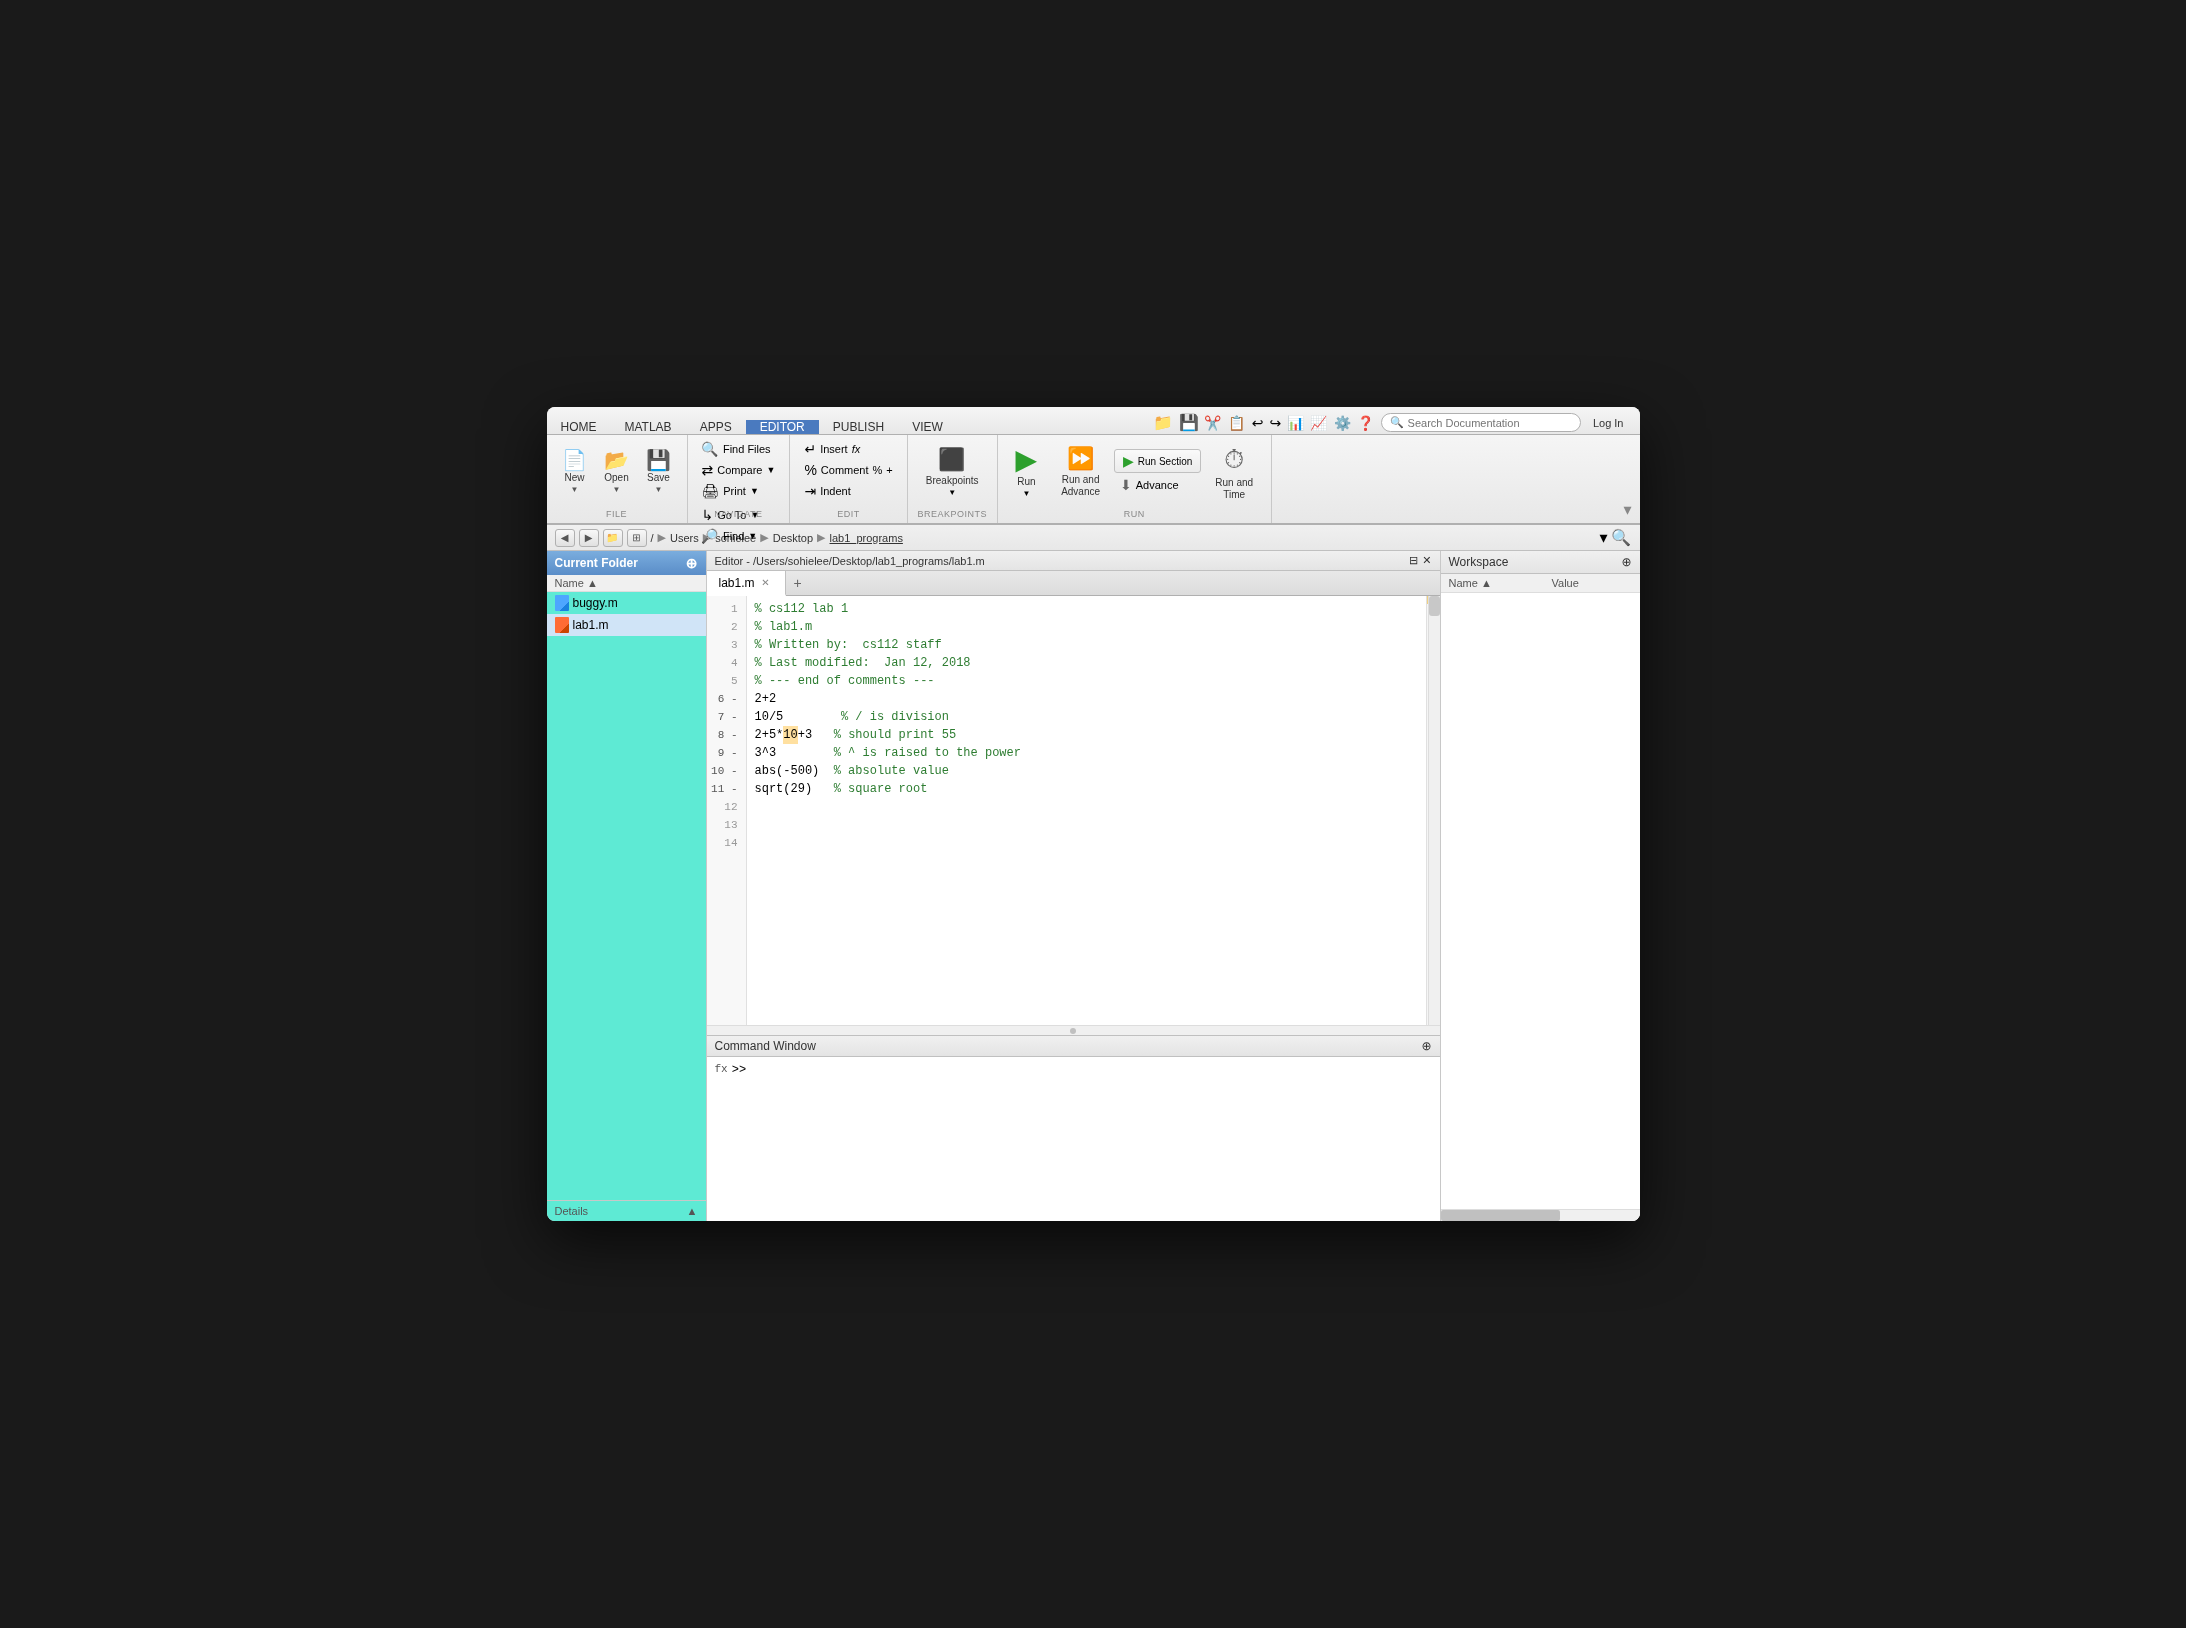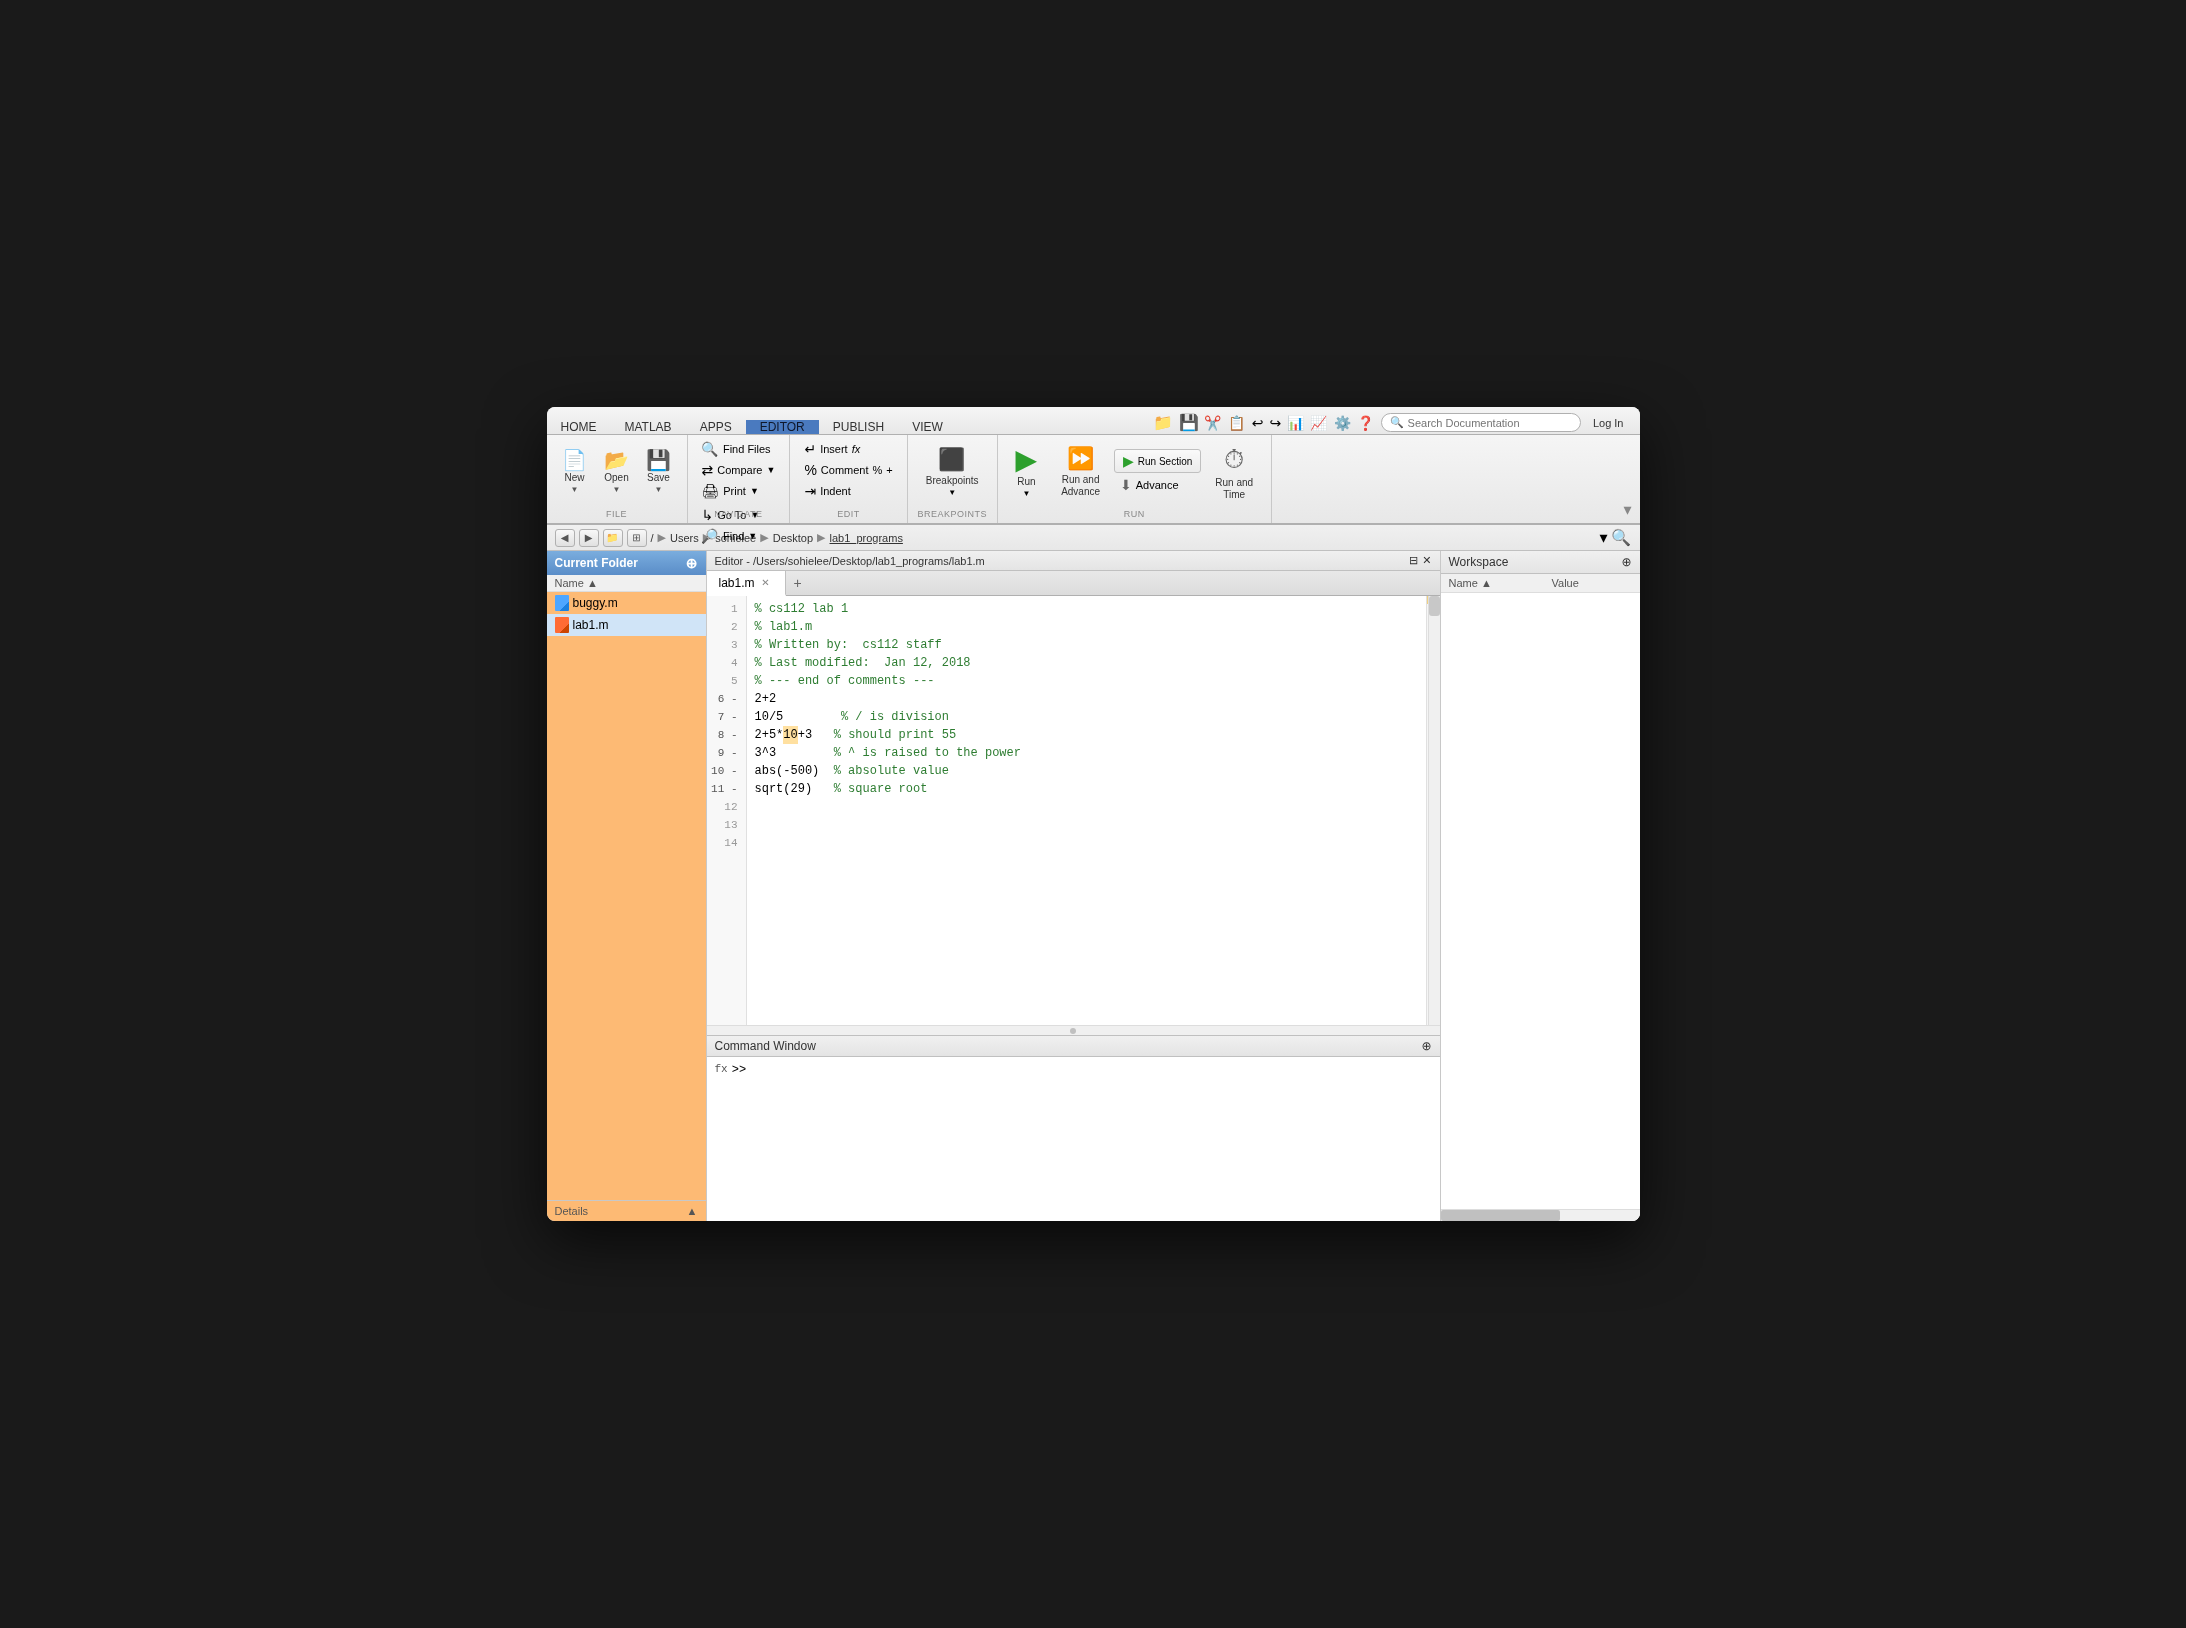--- a/index.html
+++ b/index.html
@@ -65,21 +65,21 @@
       padding: 0 14px;
       display: flex;
       align-items: center;
       font-size: 12px;
       color: #333;
       cursor: pointer;
       white-space: nowrap;
     }
     .menu-item.active {
       background: #4a7abf;
-      color: #0f172a;
+      color: #ffffff;
     }
     .menu-bar-right {
       margin-left: auto;
       display: flex;
       align-items: center;
       gap: 4px;
       padding-right: 8px;
     }
     .search-box {
       display: flex;
@@ -229,21 +229,21 @@
     }
     
     .main-area {
       display: flex;
       flex: 1;
       overflow: hidden;
     }
     
     .sidebar {
       width: 160px;
-      background: #fdba74;
+      background: #5eead4;
       border-right: 1px solid #c8c8c8;
       display: flex;
       flex-direction: column;
       flex-shrink: 0;
       text-align: right;
     }
     .sidebar-header {
       background: linear-gradient(to bottom, #7aadde, #5a8dc8);
       color: white;
       padding: 4px 8px;

